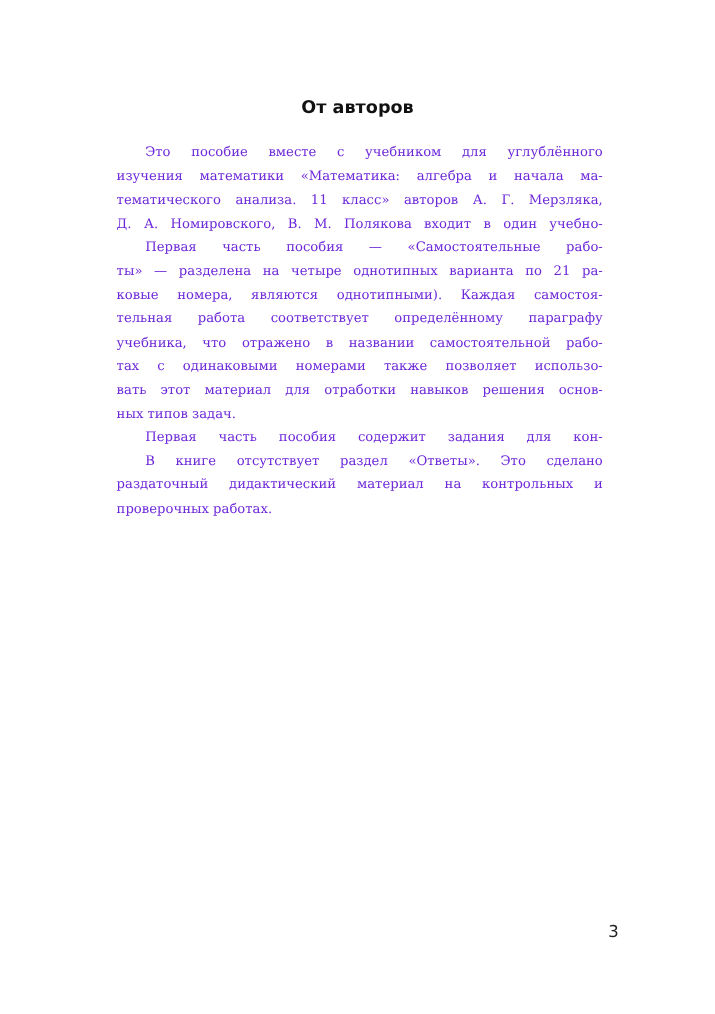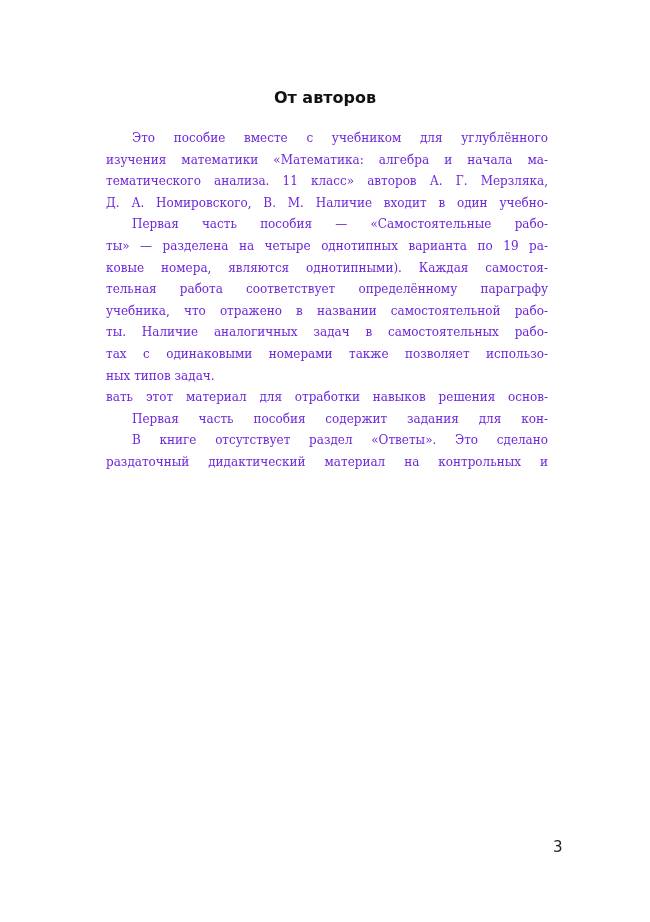--- a/index.html
+++ b/index.html
@@ -26,28 +26,28 @@
   </style>
 </head>
 <body>
 
 <div class="page">
   <div class="title">От авторов</div>
   <div class="body-text" id="body-text">
       <span class="line indent">Это пособие вместе с учебником для углублённого</span>
       <span class="line">изучения математики «Математика: алгебра и начала ма-</span>
       <span class="line">тематического анализа. 11 класс» авторов А. Г. Мерзляка,</span>
-      <span class="line">Д. А. Номировского, В. М. Наличие входит в один учебно-</span>
+      <span class="line">Д. А. Номировского, В. М. Полякова входит в один учебно-</span>
       <span class="line indent">Первая часть пособия — «Самостоятельные рабо-</span>
-      <span class="line">ты» — разделена на четыре однотипных варианта по 19 ра-</span>
+      <span class="line">ты» — разделена на четыре однотипных варианта по 21 ра-</span>
       <span class="line">ковые номера, являются однотипными). Каждая самостоя-</span>
       <span class="line">тельная работа соответствует определённому параграфу</span>
       <span class="line">учебника, что отражено в названии самостоятельной рабо-</span>
-      <span class="line">ты. Наличие аналогичных задач в самостоятельных рабо-</span>
       <span class="line">тах с одинаковыми номерами также позволяет использо-</span>
+      <span class="line">вать этот материал для отработки навыков решения основ-</span>
       <span class="line last">ных типов задач.</span>
-      <span class="line">вать этот материал для отработки навыков решения основ-</span>
       <span class="line indent">Первая часть пособия содержит задания для кон-</span>
       <span class="line indent">В книге отсутствует раздел «Ответы». Это сделано</span>
       <span class="line">раздаточный дидактический материал на контрольных и</span>
+      <span class="line last">проверочных работах.</span>
     </div>
   <div class="page-number">3</div>
 </div>
 
 </body></html>

